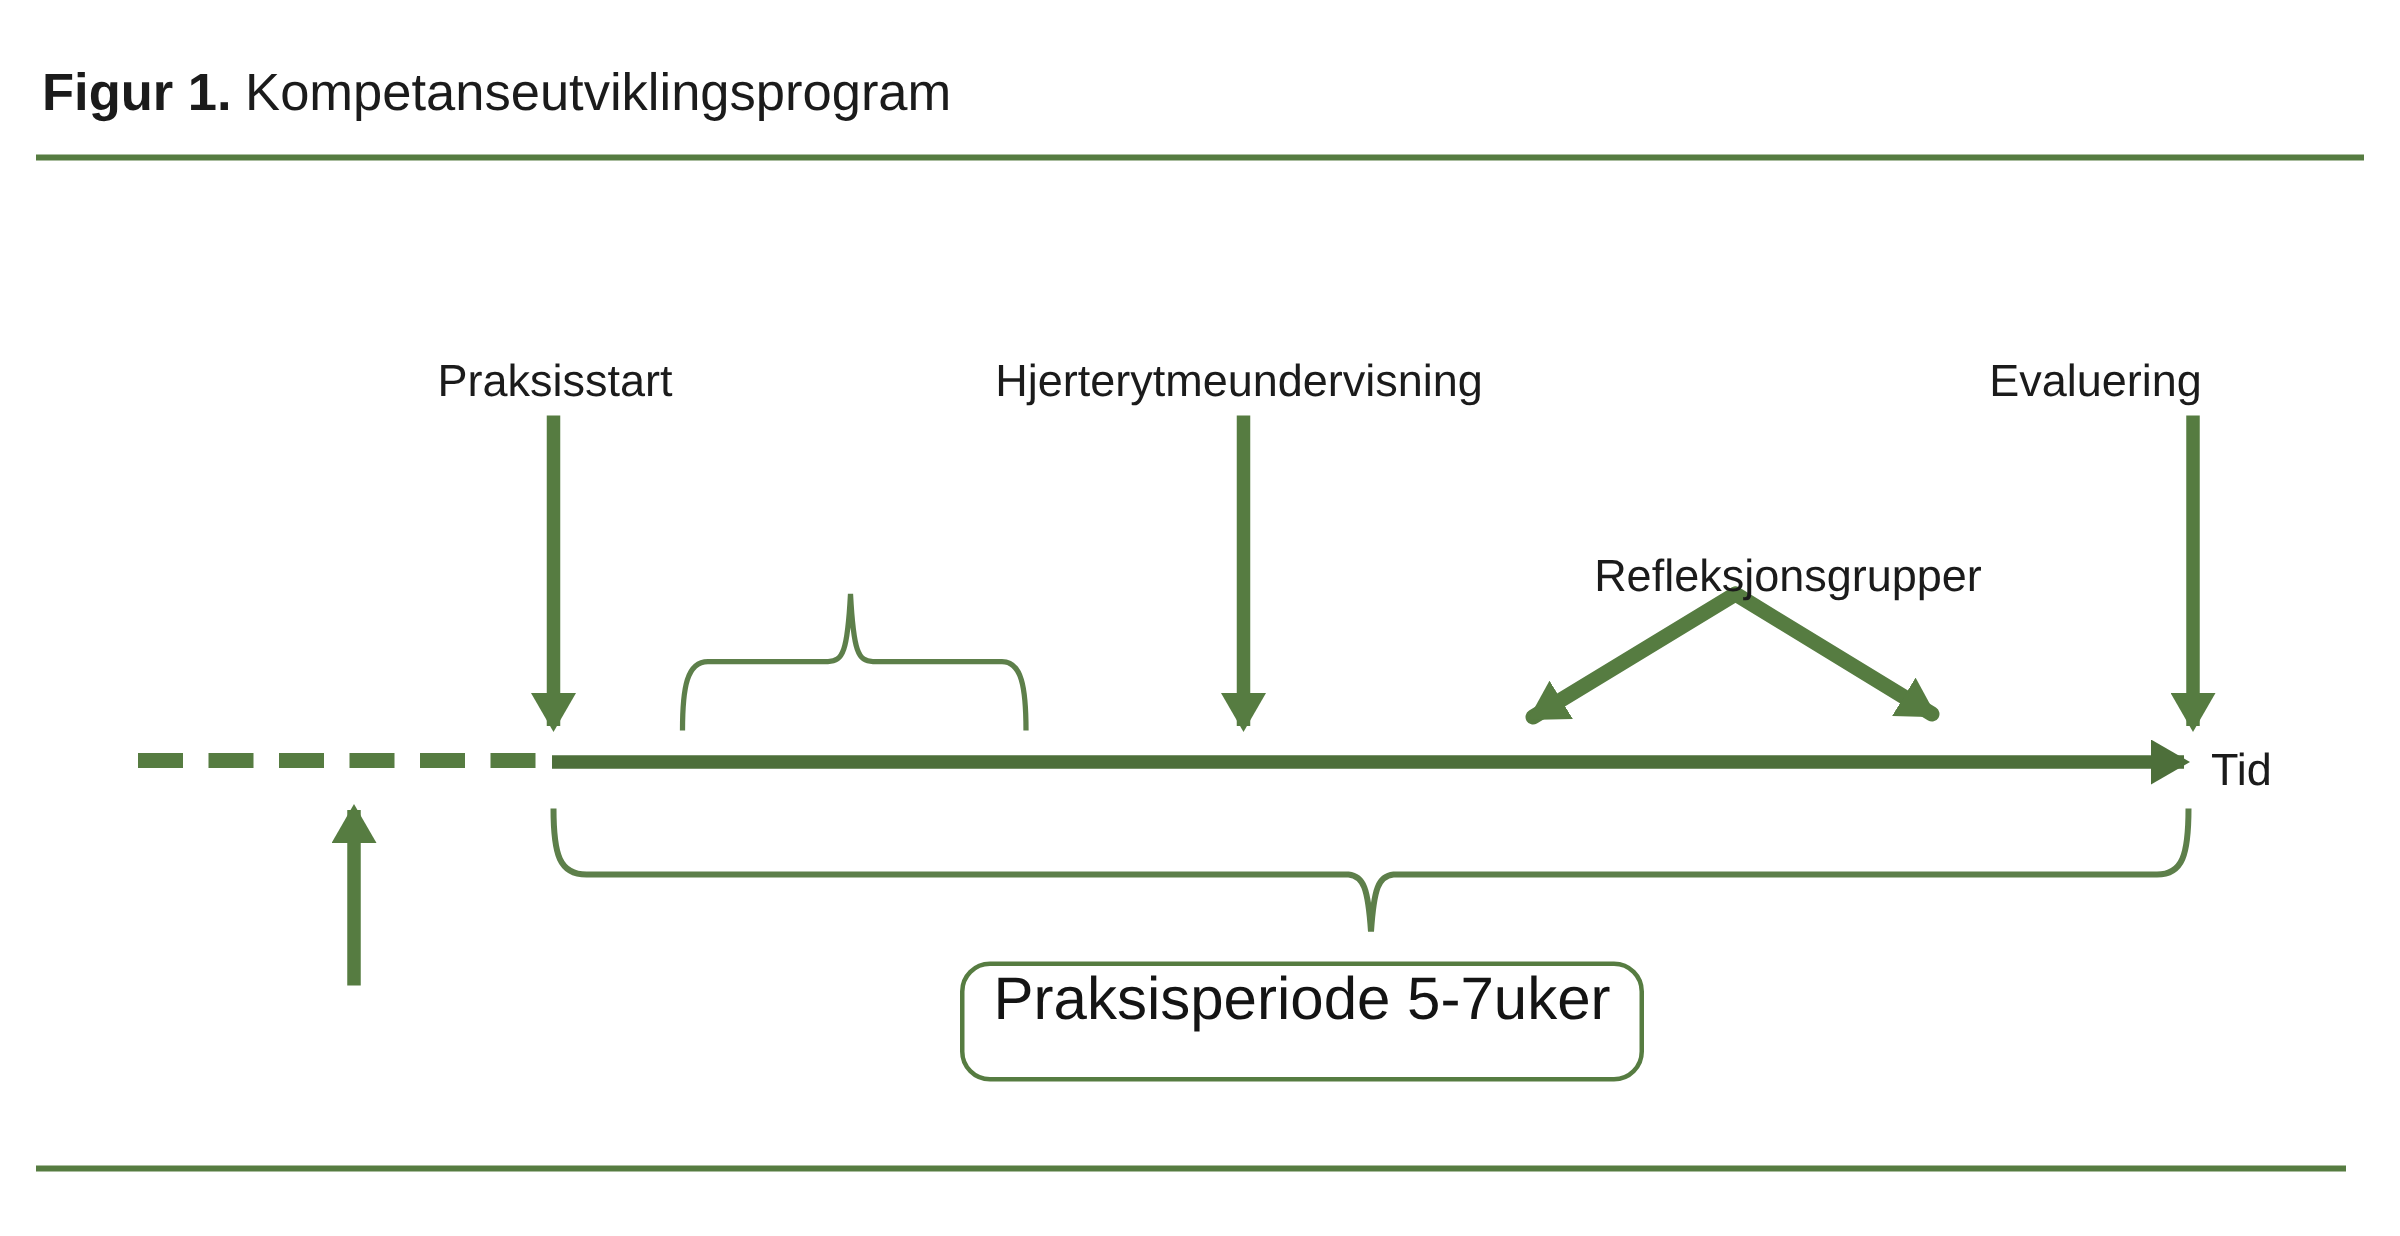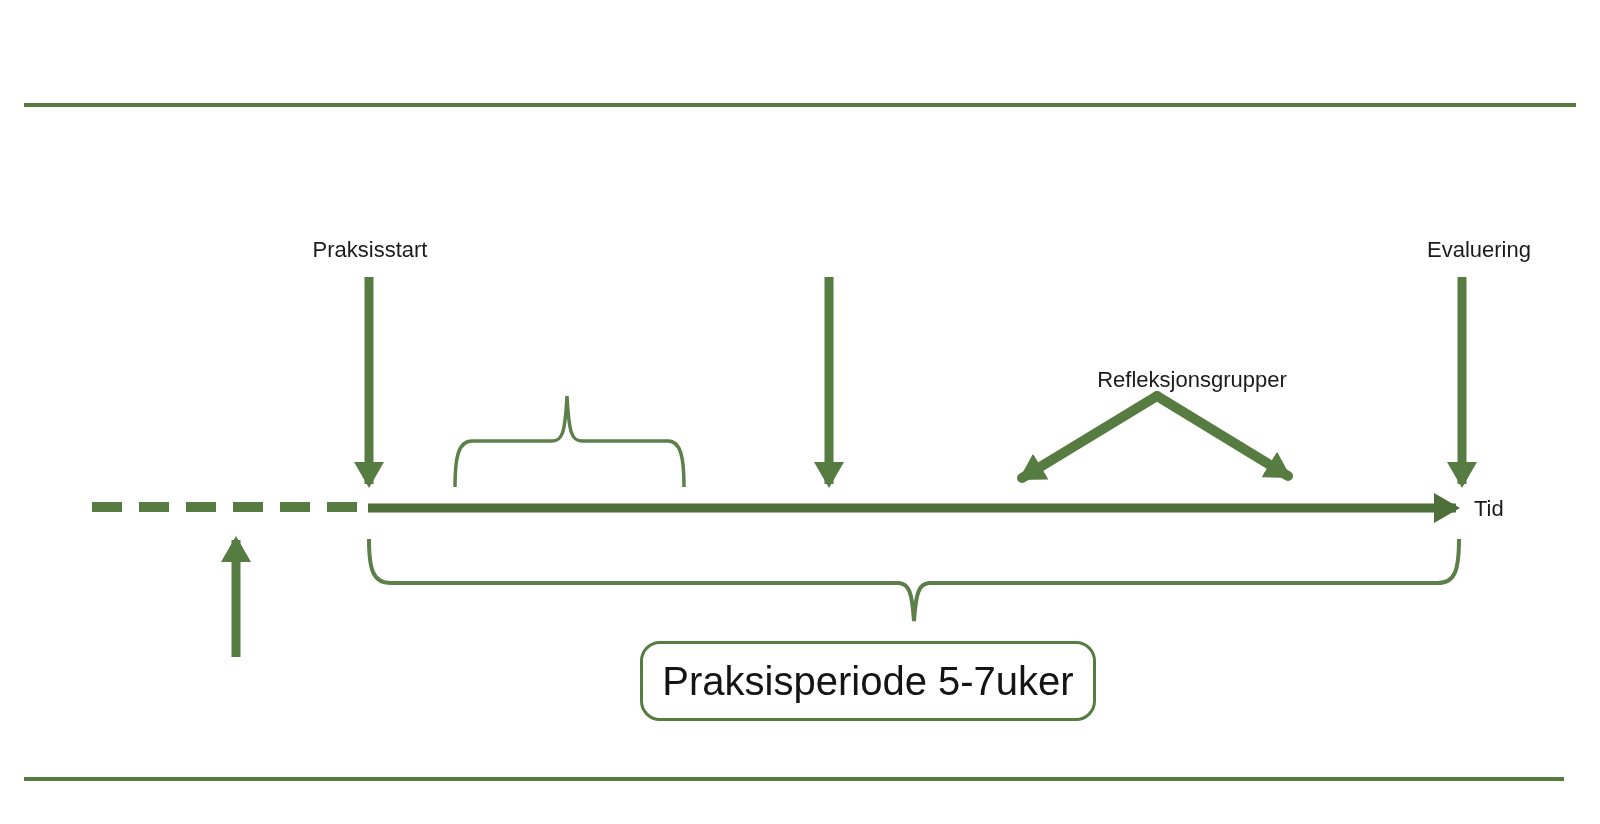--- a/index.html
+++ b/index.html
@@ -25,21 +25,21 @@
   .caption .cap-label{font-weight:700;}
   .caption .cap-title{font-weight:400;margin-left:9px;}
   .rule{
     position:absolute;height:4px;
     background:var(--accent-green);
   }
   .rule.top{left:24px;top:103px;width:1552px;}
   .rule.bottom{left:24px;top:777px;width:1540px;}
   .lbl{
     position:absolute;
-    font-size:22px;line-height:1.1;
+    font-size:30px;line-height:1.1;
     text-align:center;white-space:nowrap;
     color:var(--text-black);
   }
   .lbl.left-align{text-align:center;}
   .bar{
     position:absolute;left:368px;top:512px;width:1098px;height:63px;
     background:linear-gradient(100deg,#f8f8f8 0%,#e6e6e6 42%,#adadad 100%);
     display:flex;align-items:center;justify-content:center;
   }
   .bar-label{
@@ -49,29 +49,32 @@
     position:absolute;left:0;top:0;width:1600px;height:824px;
     pointer-events:none;
   }
   .stroke-accent{stroke:var(--accent-green);}
   .stroke-timeline{stroke:var(--timeline-green);}
   .stroke-brace{stroke:var(--brace-green);}
   .period-box{
     position:absolute;left:640px;top:641px;width:450px;height:74px;
     border:3px solid var(--accent-green);border-radius:20px;
     background:#ffffff;
-    display:flex;align-items:center;justify-content:center;
+    display:flex;justify-content:center;
   }
   .period-box span{font-size:40px;color:#141414;white-space:nowrap;}
 </style>
 </head>
 <body>
 
 <div id="stage">
 
+  <div class="caption">
+    <span class="cap-label">Figur 1.</span><span class="cap-title">Kompetanseutviklingsprogram</span>
+  </div>
 
   <div class="rule top"></div>
   <div class="rule bottom"></div>
 
 
   <svg class="overlay" viewBox="0 0 1600 824">
     <defs>
       <marker id="headAccent" markerUnits="userSpaceOnUse" markerWidth="26" markerHeight="30" refX="22" refY="15" orient="auto">
         <path d="M0,0 L26,15 L0,30 Z" fill="#567c41"></path>
       </marker>
@@ -97,22 +100,23 @@
 
     <path d="M455,487 C455,458 458,441 472,441 L552,441 C562,441 565,434 567,396
              C569,434 572,441 582,441 L668,441 C681,441 684,458 684,487" fill="none" class="stroke-brace" stroke-width="3.5"></path>
 
     <path d="M369,539 C369,570 373,583 391,583 L899,583 C909,584 912,592 914,621
              C916,592 919,584 929,583 L1438,583 C1455,583 1459,570 1459,539" fill="none" class="stroke-brace" stroke-width="4"></path>
   </svg>
 
   <div class="lbl" style="left:250px;top:238px;width:240px;">Praksisstart</div>
 
+  <div class="lbl" style="left:646px;top:238px;width:360px;">Hjerterytmeundervisning</div>
 
-  <div class="lbl" style="left:1359px;top:238px;width:240px;">Evaluering</div>
+  <div class="lbl" style="left:1277px;top:238px;width:240px;">Evaluering</div>
 
 
   <div class="lbl" style="left:1032px;top:352px;width:320px;margin-top:16px;">Refleksjonsgrupper</div>
 
 
   <div class="lbl left-align" style="left:1474px;top:497px;">Tid</div>
 
   <div class="period-box">
     <span>Praksisperiode 5-7uker</span>
   </div>

